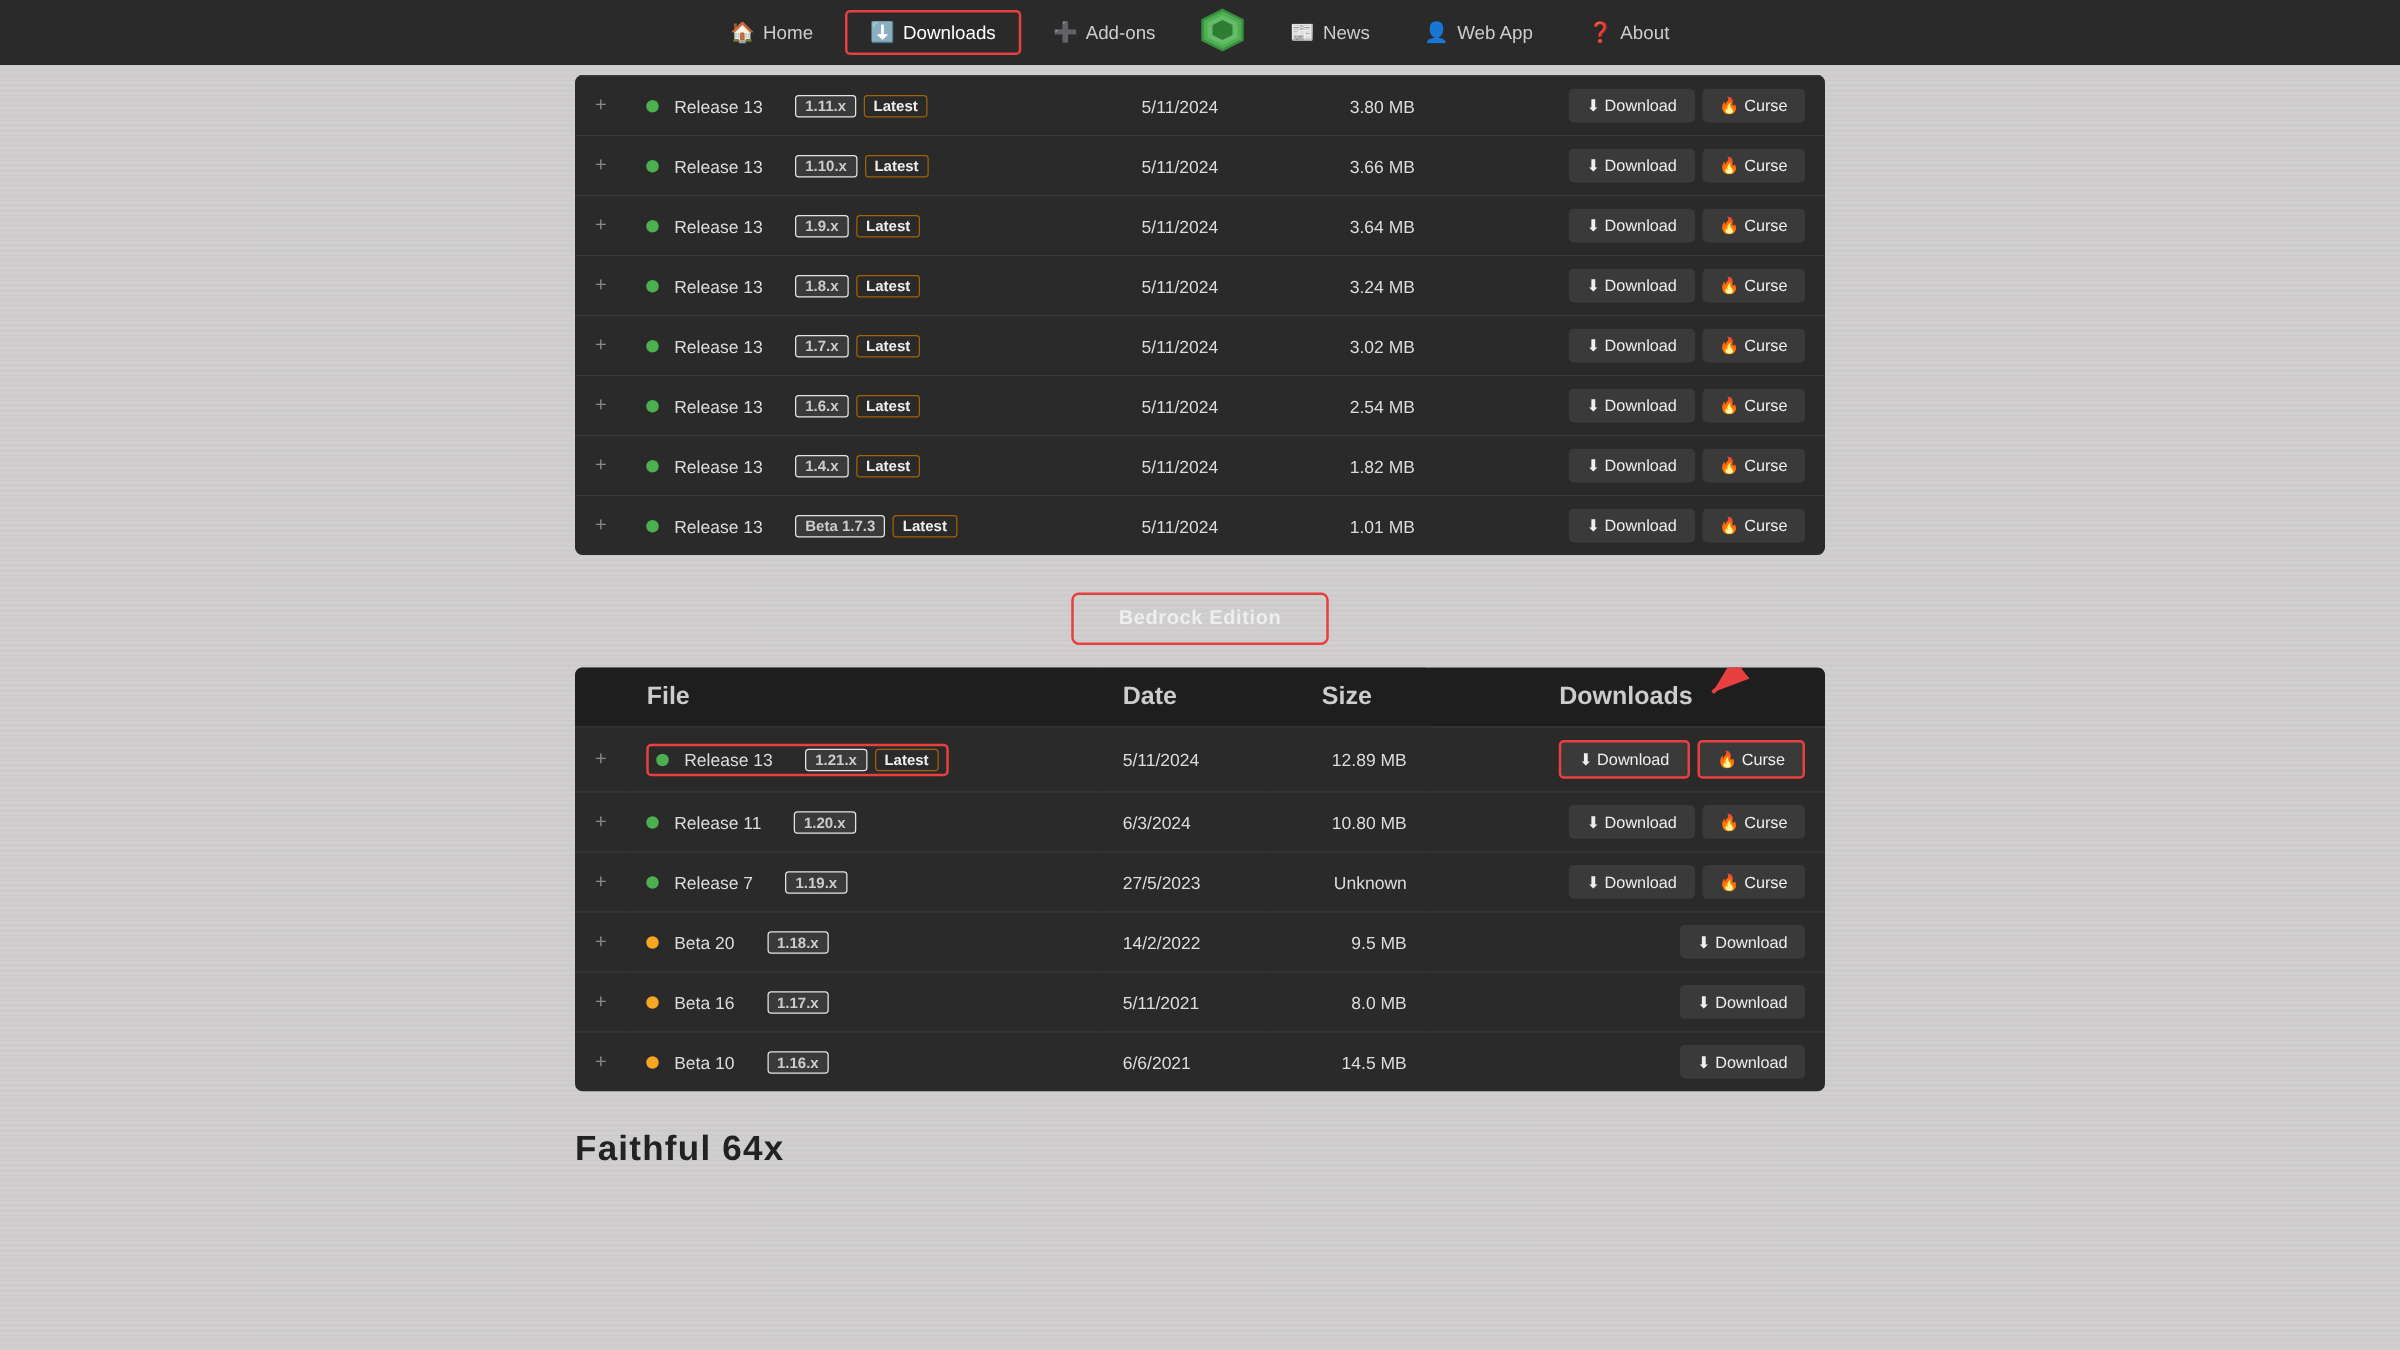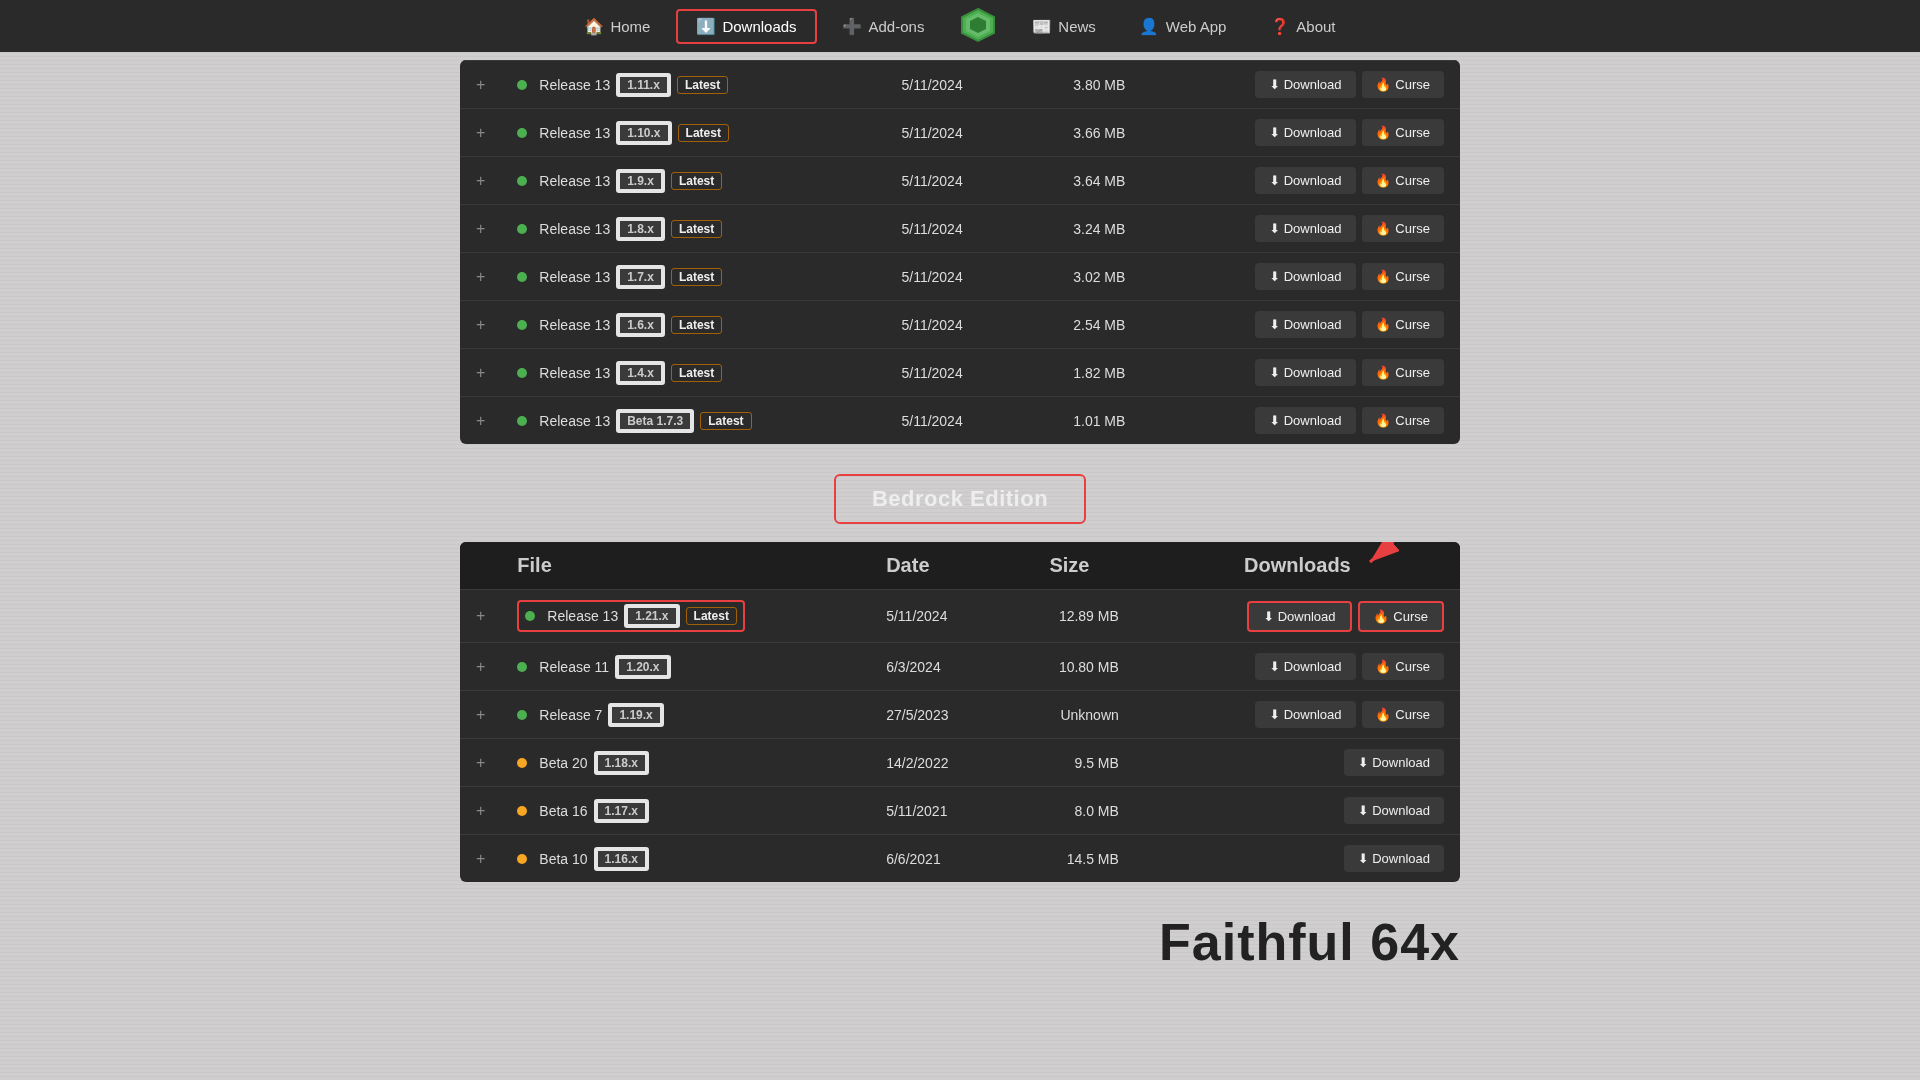--- a/index.html
+++ b/index.html
@@ -118,21 +118,22 @@
     .badge {
       display: inline-block;
       padding: 1px 7px;
       border-radius: 3px;
       font-size: 12px;
       font-weight: 600;
     }
     .badge-version {
       background: #3a3a3a;
       color: #ccc;
-      border: 4px solid #e5e5e5;
+      border: 1px solid #e5e5e5;
+      margin-left: 20px;
     }
     .badge-latest {
       background: transparent;
       color: #eee;
       border: 1px solid #a16207;
       font-size: 12px;
     }
 
     
     .btn {
@@ -175,32 +176,32 @@
     
     .section-title-wrap {
       display: flex;
       justify-content: center;
       margin: 30px 0 18px 0;
     }
     .section-title {
       border: 2px solid #e84040;
       border-radius: 6px;
       padding: 10px 36px;
-      font-size: 22px;
+      font-size: 16px;
       font-weight: 700;
       color: #eee;
       background: transparent;
       letter-spacing: 0.5px;
     }
 
     
     .bottom-title {
-      text-align: right;
+      text-align: left;
       margin-top: 20px;
-      font-size: 52px;
+      font-size: 28px;
       font-weight: 900;
       color: #222;
       letter-spacing: 1px;
     }
 
     .downloads-header-wrap {
       position: relative;
     }
     .file-name-highlighted {
       border: 2px solid #e84040;

